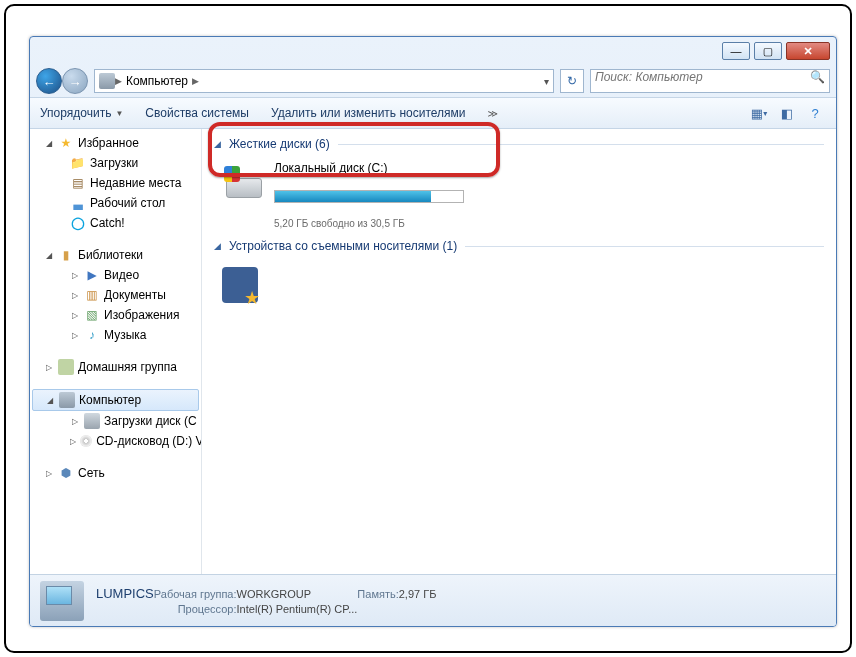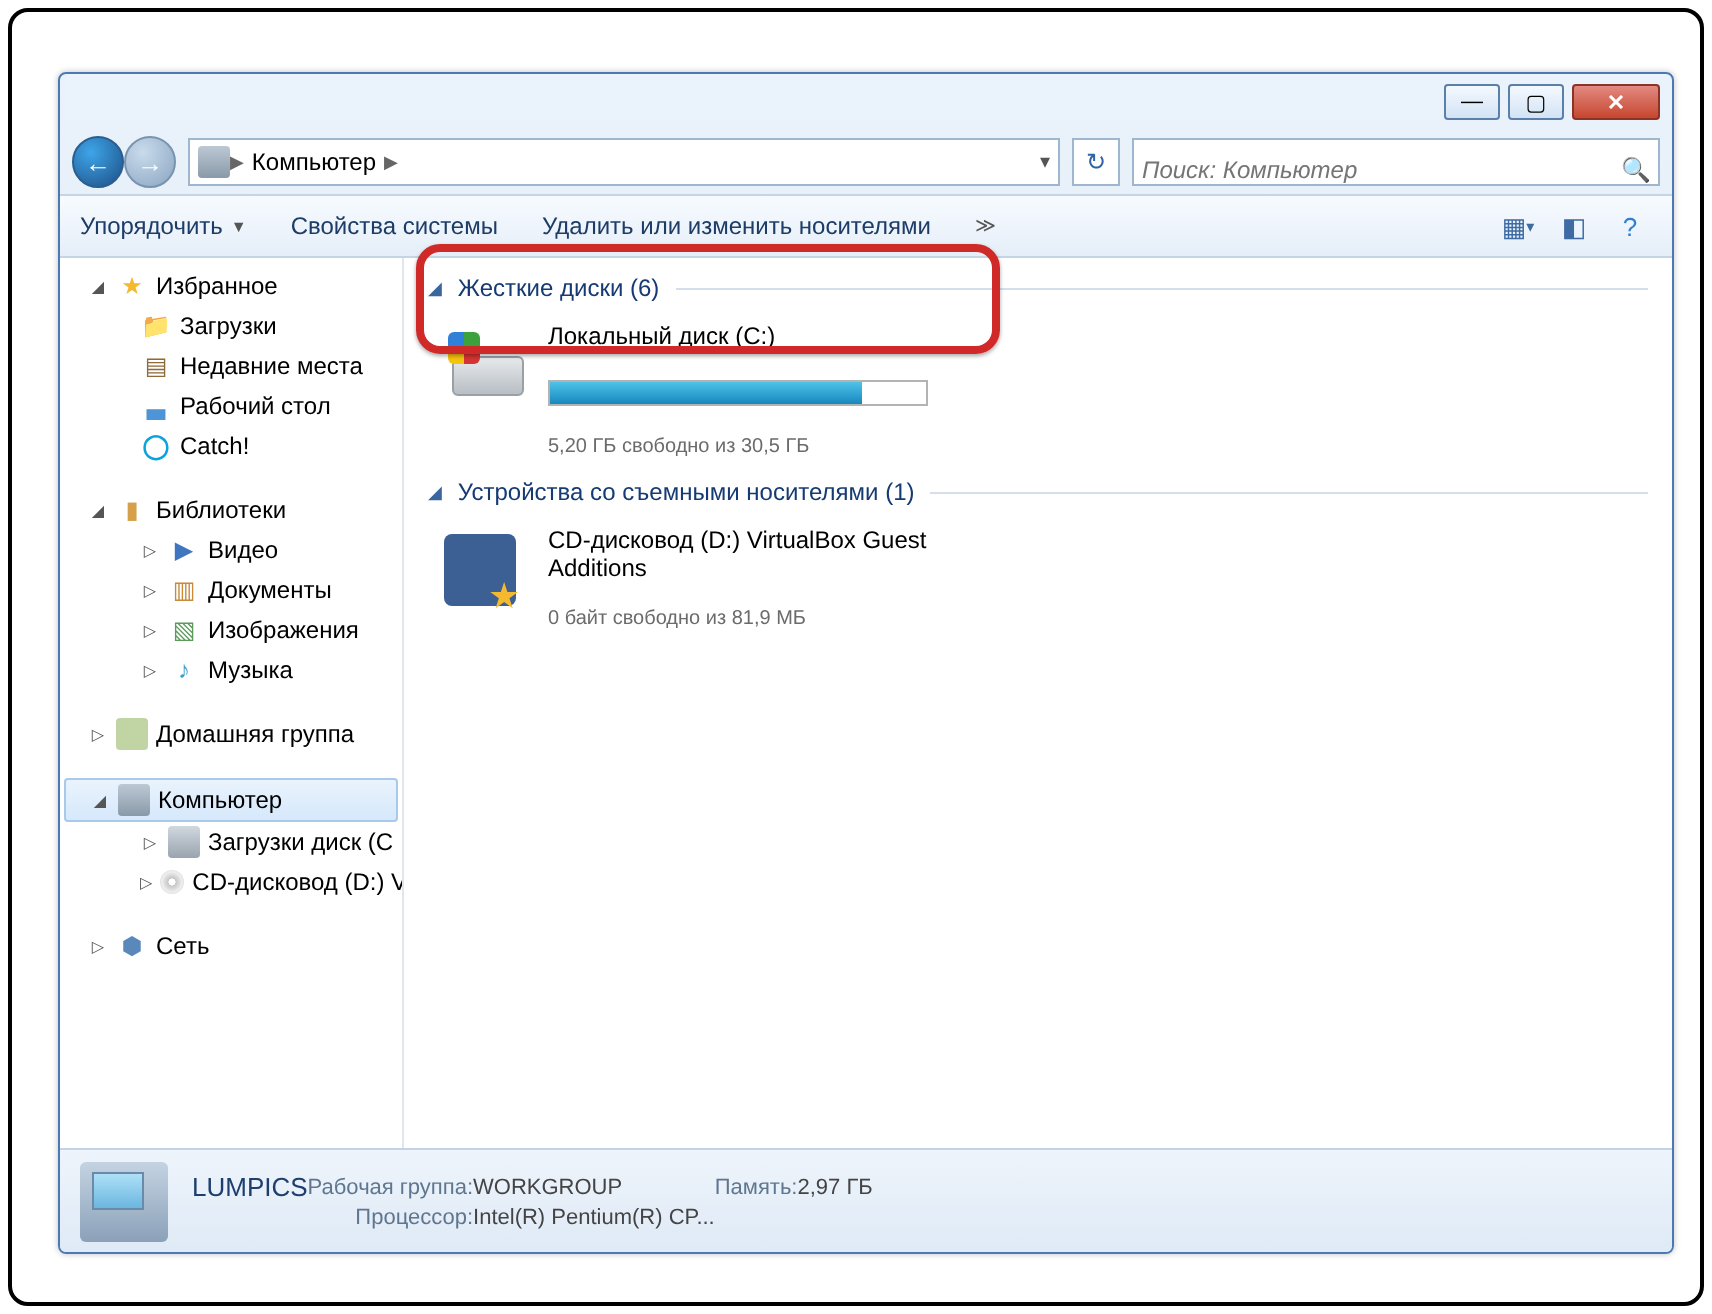--- a/index.html
+++ b/index.html
@@ -11,21 +11,21 @@
 .tb-btn { width: 28px; height: 18px; border: 1px solid #5a7fa8; border-radius: 2px; background: linear-gradient(#f4f9ff,#d2e3f4); display: flex; align-items: center; justify-content: center; font-size: 11px; }
 .tb-close { width: 44px; background: linear-gradient(#e28a82,#c7462f); color: #fff; border-color: #8a3326; font-weight: bold; }
 .navbar { height: 32px; display: flex; align-items: center; padding: 0 6px 0 6px; gap: 6px; }
 .navbtns { display: flex; gap: 0; }
 .circ { width: 26px; height: 26px; border-radius: 50%; background: radial-gradient(circle at 35% 30%, #3ea5e8, #1d4f86); color: #fff; display: flex; align-items: center; justify-content: center; font-size: 13px; border: 1px solid #2b5e90; }
 .circ.fwd { background: radial-gradient(circle at 35% 30%, #c9dbed, #8aa5c0); border-color: #7a94b0; }
 .addr { flex: 1; height: 24px; background: #fff; border: 1px solid #9fb6cf; display: flex; align-items: center; font-size: 12px; padding: 0 4px; }
 .addr .seg { padding: 0 4px; }
 .addr .sep { color: #666; font-size: 9px; }
 .refresh { width: 24px; height: 24px; background: #fff; border: 1px solid #9fb6cf; display: flex; align-items: center; justify-content: center; color: #2f65a5; font-size: 12px; }
-.search { width: 264px; height: 24px; background: #fff; border: 1px solid #9fb6cf; display: flex; align-items: flex-end; }
+.search { width: 240px; height: 24px; background: #fff; border: 1px solid #9fb6cf; display: flex; align-items: flex-start; }
 .search input { border: none; outline: none; font-size: 12px; color: #888; font-style: italic; flex: 1; padding: 0 4px; }
 .search .sicon { width: 22px; text-align: center; color: #4b74a6; font-size: 12px; }
 .toolbar { height: 32px; background: linear-gradient(#f7fbff,#e5eef8); border-top: 1px solid #c5d5e6; border-bottom: 1px solid #c5d5e6; display: flex; align-items: center; padding: 0 10px; font-size: 12px; color: #1d3c66; justify-content: space-between; }
 .tb-left { display: flex; align-items: center; gap: 22px; justify-content: flex-end; }
 .tb-item { display: flex; align-items: center; gap: 4px; }
 .tb-right { display: flex; align-items: center; gap: 6px; }
 .tb-icon { width: 22px; height: 22px; display: flex; align-items: center; justify-content: center; color: #3e6ba3; font-size: 13px; }
 .content { position: absolute; top: 92px; left: 0; right: 0; bottom: 52px; display: flex; background: #fff; }
 .sidebar { width: 172px; border-right: 1px solid #e0e6ec; overflow: hidden; padding: 4px 0; font-size: 12px; }
 .sidebar .grp { margin-bottom: 12px; }
@@ -241,24 +241,20 @@
 
       <div class="group-hdr">
         <span class="tri">◢</span>
         <span>Устройства со съемными носителями (1)</span>
         <span class="line"></span>
       </div>
       <div class="item">
         <div class="bigic">
               <div class="cd-ic"></div>
             </div>
-        <div class="txt" style="max-width:200px">
-          <span>CD-дисковод (D:) VirtualBox Guest Additions</span>
-          <span class="sub">0 байт свободно из 81,9 МБ</span>
-        </div>
       </div>
 
     </div>
   </div>
 
   <div class="statusbar">
     <div class="sb-ic"></div>
     <div class="sb-txt">
       <span class="name">LUMPICS</span>
       <span class="lbl">Рабочая группа:</span>

